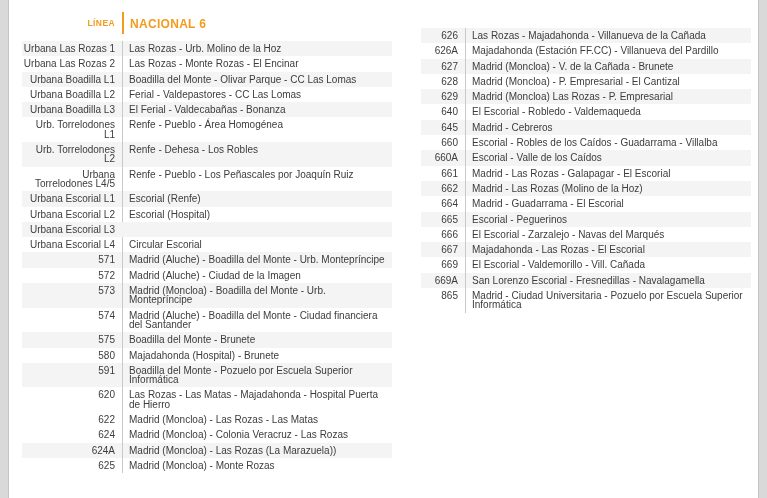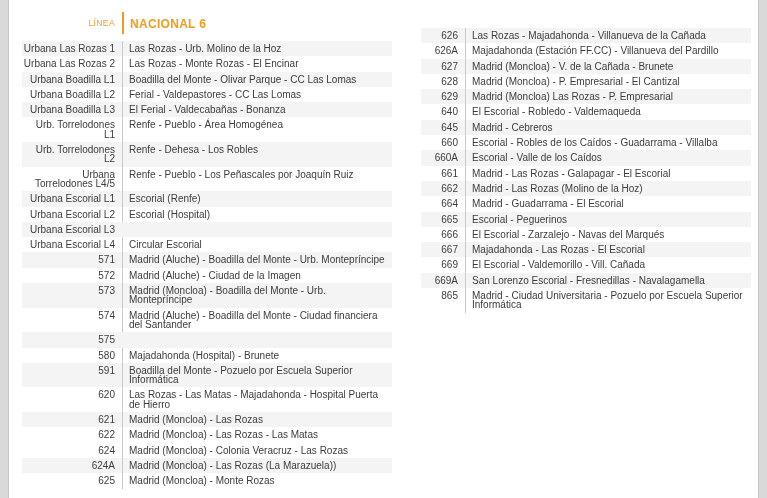--- a/index.html
+++ b/index.html
@@ -21,21 +21,21 @@
   .page-edge.right { right: 0; border-left: 1px solid #c4c4c4; }
 
   .col { position: absolute; }
   .col-left  { left: 22px;  top: 12px; width: 370px; }
   .col-right { left: 421px; top: 28px; width: 330px; }
 
   .hdr { display: flex; align-items: center; margin-bottom: 7px; }
   .hdr-label {
     width: 100px; flex: none;
     text-align: right; padding-right: 7px;
-    font-size: 8.5px; font-weight: normal;
+    font-size: 8.5px; font-weight: bold;
     color: var(--accent);
     letter-spacing: 0.4px;
   }
   .hdr-title-cell {
     flex: 1;
     border-left: 2px solid var(--accent);
     padding: 2px 0 2px 6px;
   }
   .hdr-title {
     font-size: 12px; font-weight: bold;
@@ -132,37 +132,34 @@
       <div class="row striped">
         <div class="cell-code">573</div>
         <div class="cell-route">Madrid (Moncloa) - Boadilla del Monte - Urb. Montepríncipe</div>
       </div>
       <div class="row">
         <div class="cell-code">574</div>
         <div class="cell-route">Madrid (Aluche) - Boadilla del Monte - Ciudad financiera del Santander</div>
       </div>
       <div class="row striped">
         <div class="cell-code">575</div>
+        <div class="cell-route">Boadilla del Monte - Brunete</div>
       </div>
       <div class="row">
         <div class="cell-code">580</div>
         <div class="cell-route">Majadahonda (Hospital) - Brunete</div>
       </div>
       <div class="row striped">
         <div class="cell-code">591</div>
         <div class="cell-route">Boadilla del Monte - Pozuelo por Escuela Superior Informática</div>
       </div>
       <div class="row">
         <div class="cell-code">620</div>
         <div class="cell-route">Las Rozas - Las Matas - Majadahonda - Hospital Puerta de Hierro</div>
       </div>
-      <div class="row striped">
-        <div class="cell-code">621</div>
-        <div class="cell-route">Madrid (Moncloa) - Las Rozas</div>
-      </div>
       <div class="row">
         <div class="cell-code">622</div>
         <div class="cell-route">Madrid (Moncloa) - Las Rozas - Las Matas</div>
       </div>
       <div class="row">
         <div class="cell-code">624</div>
         <div class="cell-route">Madrid (Moncloa) - Colonia Veracruz - Las Rozas</div>
       </div>
       <div class="row striped">
         <div class="cell-code">624A</div>

